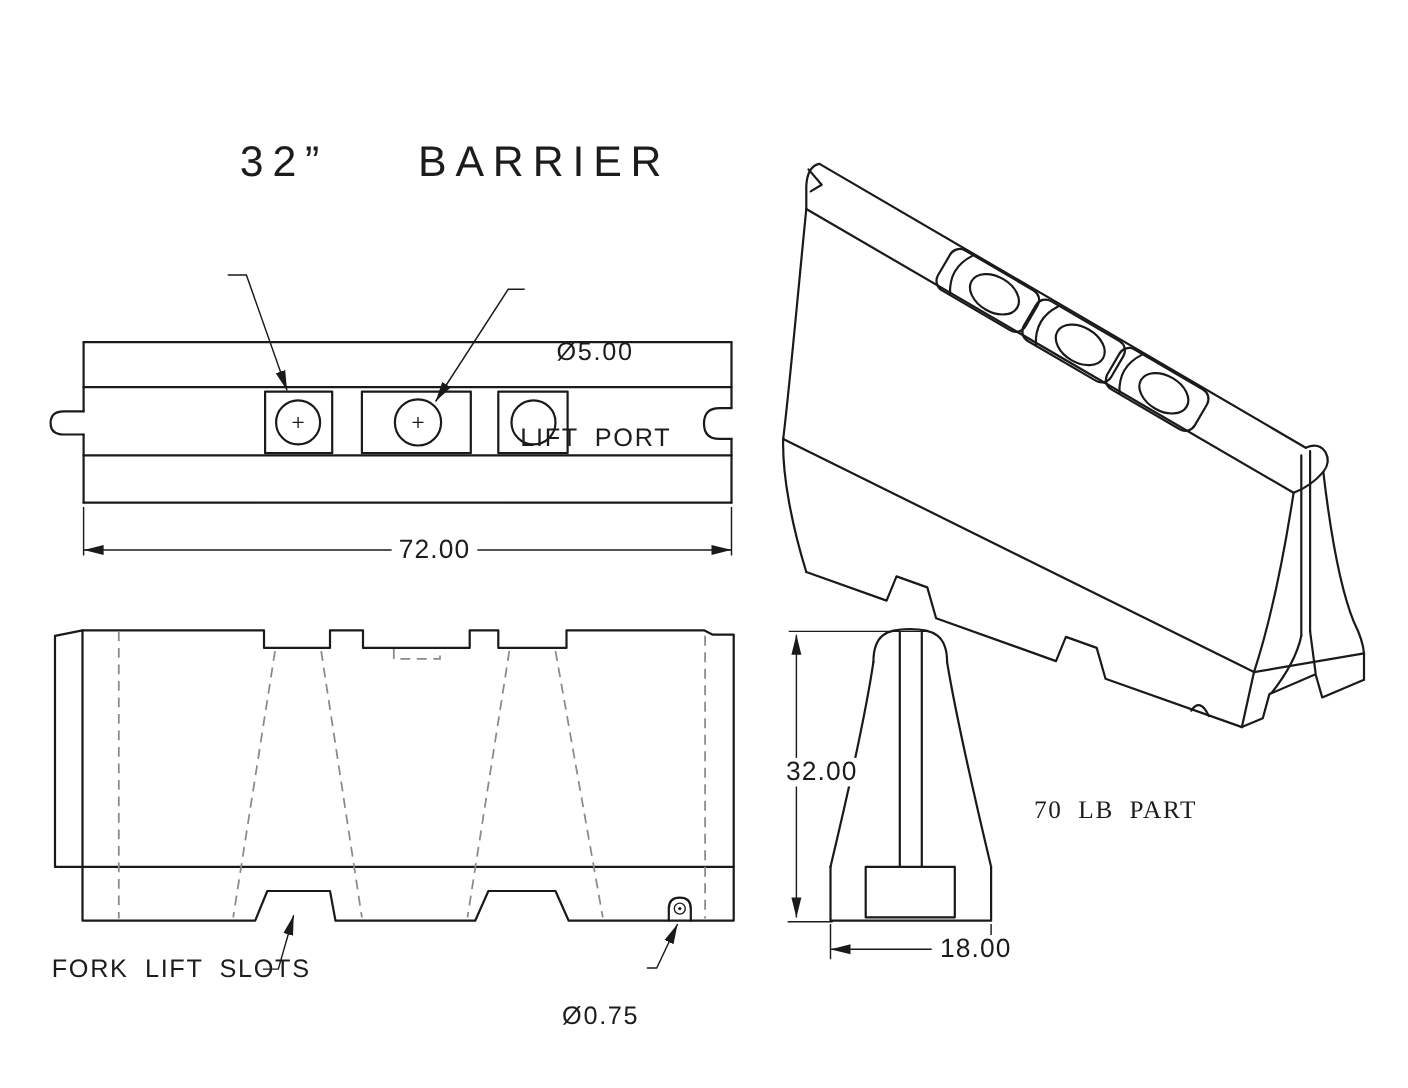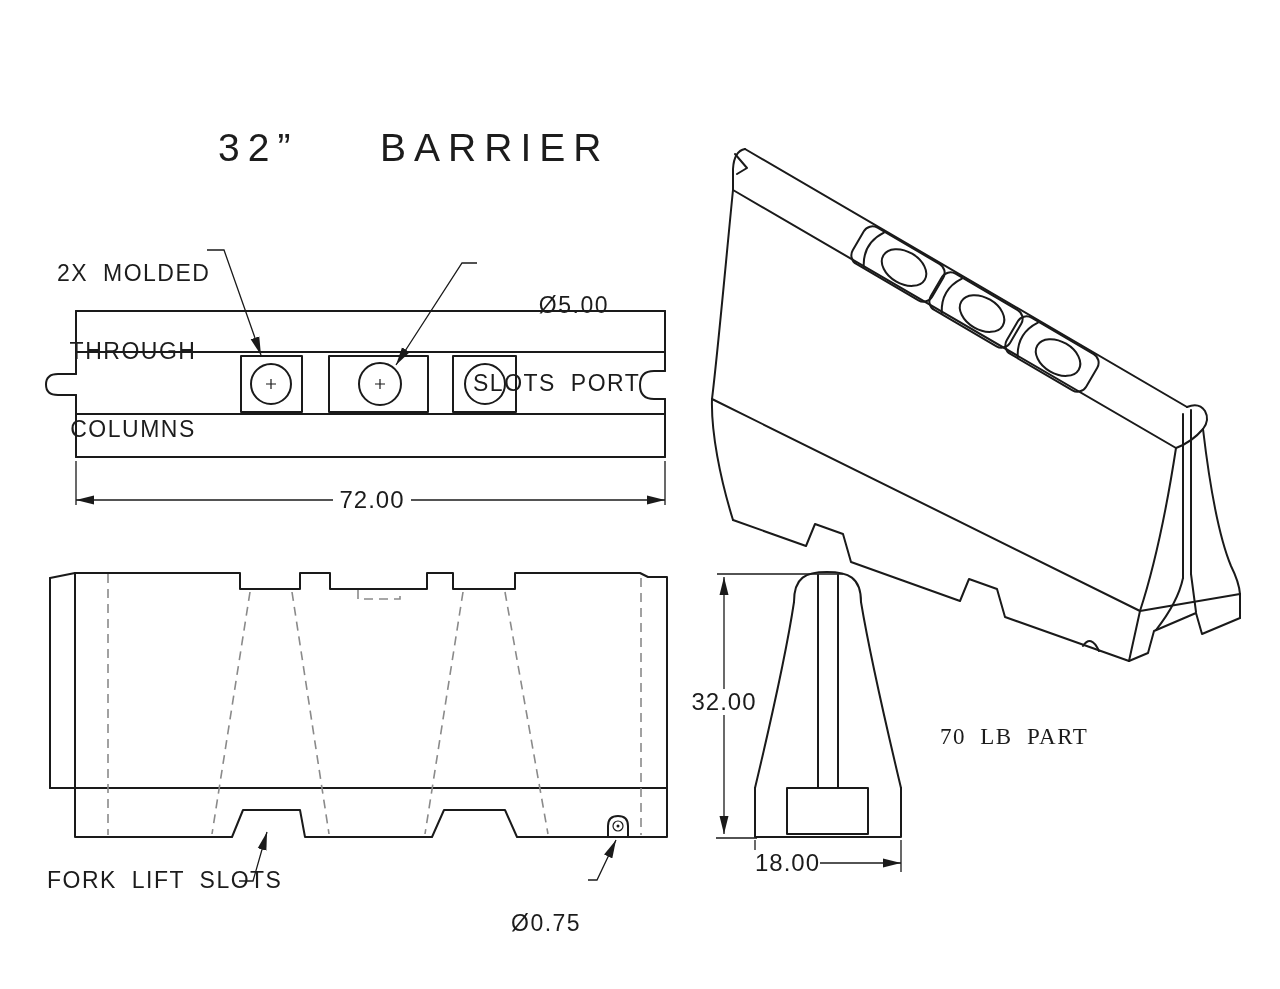--- a/index.html
+++ b/index.html
@@ -2,21 +2,21 @@
 <html><head>
 <meta charset="utf-8">
 <style>
   html,body{margin:0;padding:0;background:#ffffff;}
   .sheet{position:relative;width:1280px;height:989px;background:#ffffff;overflow:hidden;
          font-family:"Liberation Sans", sans-serif;}
   .cad{position:absolute;color:#1c1c1c;font-size:23px;line-height:26px;
        letter-spacing:1.5px;word-spacing:7px;white-space:pre;}
   .title{font-size:39px;line-height:44px;letter-spacing:8px;word-spacing:22px;}
   .center{text-align:center;}
-  .dim{font-size:24px;letter-spacing:1px;background:#ffffff;text-align:center;height:26px;}
+  .dim{font-size:24px;letter-spacing:1px;background:#ffffff;text-align:center;height:26px;margin-left:23px;}
   svg{position:absolute;left:0;top:0;}
   .ln{stroke:#1a1a1a;stroke-width:2;fill:none;stroke-linejoin:round;stroke-linecap:round;}
   .thin{stroke:#1a1a1a;stroke-width:1.2;fill:none;}
   .hid{stroke:#8a8a8a;stroke-width:1.6;fill:none;stroke-dasharray:9 6;}
   .dimln{stroke:#1a1a1a;stroke-width:1.3;fill:none;}
 </style>
 </head>
 <body>
 
 <div class="sheet">
@@ -132,38 +132,33 @@
   <g>
     <path class="dimln" d="M207,250 L224,250 L261,355" marker-end="url(#arr)"></path>
     <path class="dimln" d="M477,263 L462,263 L396,365" marker-end="url(#arr)"></path>
     <path class="dimln" d="M239,881 L253,881 L267,832" marker-end="url(#arr)"></path>
     <path class="dimln" d="M588,880 L597,880 L616,840" marker-end="url(#arr)"></path>
   </g>
 </svg>
 
   <div class="cad title" style="left:218px;top:126px;">32”  BARRIER</div>
 
-  <div class="cad center" style="left:57px;top:208px;width:152px;">
-    <div>2X MOLDED</div>
-    <div>THROUGH</div>
-    <div>COLUMNS</div>
-  </div>
 
-  <div class="cad center" style="left:473px;top:240px;width:136px;text-align:right;">
+  <div class="cad center" style="left:473px;top:254px;width:136px;">
     <div>Ø5.00</div>
-    <div>SLOTS PORT</div>
+    <div>LIFT PORT</div>
   </div>
 
   <div class="cad dim" style="left:333px;top:487px;width:78px;">72.00</div>
 
   <div class="cad" style="left:16px;top:867px;margin-left:31px;">FORK LIFT SLOTS</div>
 
   <div class="cad" style="left:511px;top:856px;line-height:27px;">
     <div>Ø0.75</div>
     
   </div>
 
   <div class="cad dim" style="left:684px;top:689px;width:80px;">32.00</div>
-  <div class="cad dim" style="left:740px;top:850px;width:80px;text-align:right;">18.00</div>
+  <div class="cad dim" style="left:824px;top:850px;width:80px;">18.00</div>
 
   <div class="cad" style="left:940px;top:724px;font-family:Liberation Serif, serif;">70 LB PART</div>
 
 </div>
 
 </body></html>

